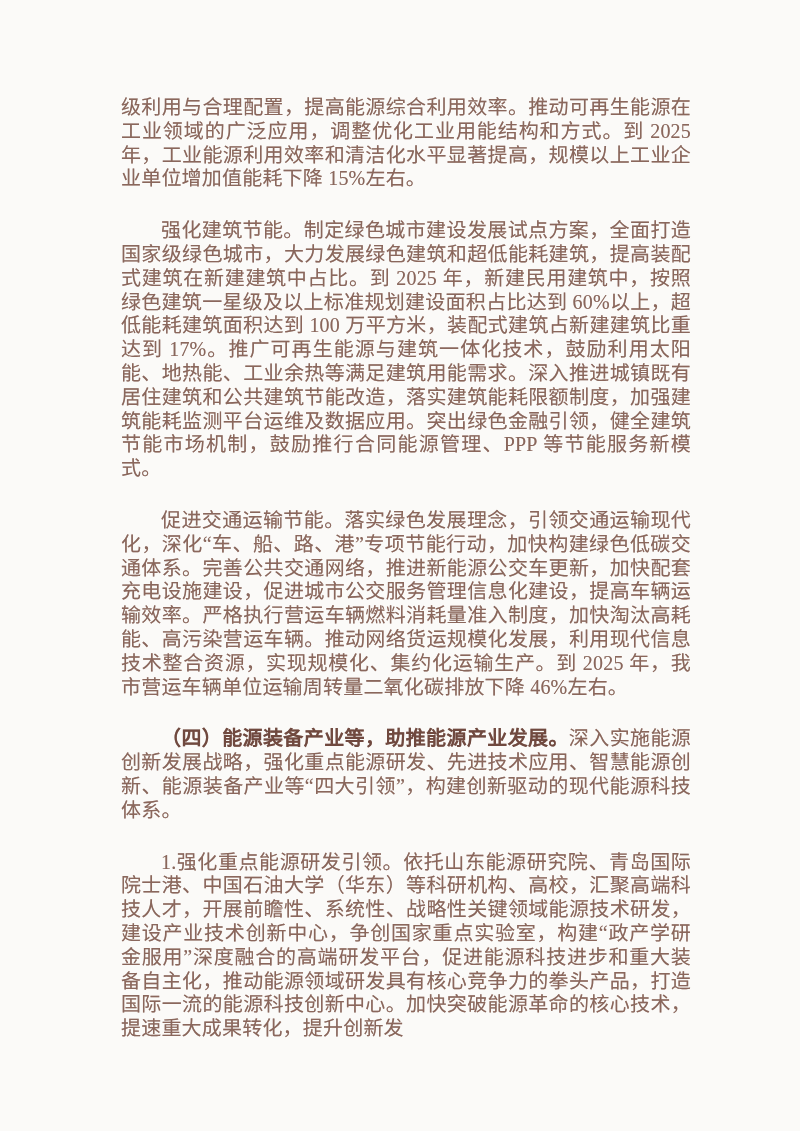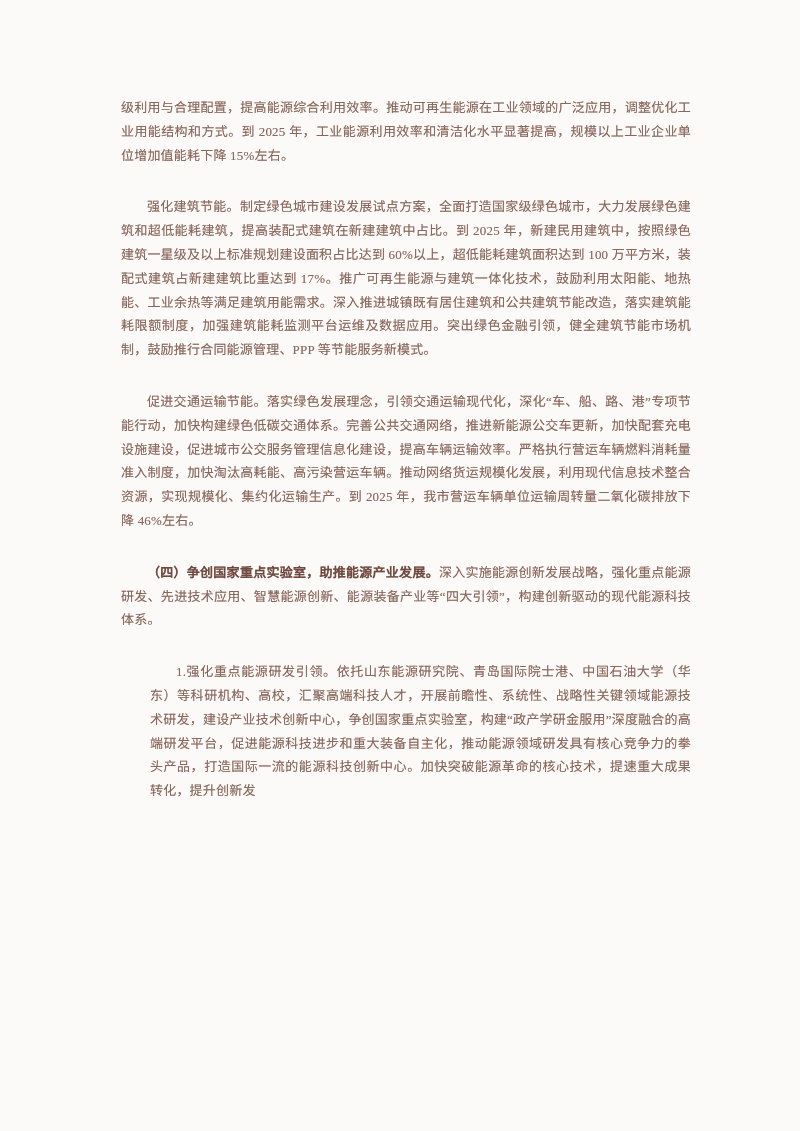--- a/index.html
+++ b/index.html
@@ -18,50 +18,49 @@
     width: 800px;
     height: 1131px;
     background: #fbfaf8;
     box-sizing: border-box;
   }
   .doc-body {
     position: absolute;
     left: 121px;
     top: 96px;
     width: 570px;
-    font-size: 13px;
+    font-size: 20px;
     line-height: 23.8px;
     text-align: justify;
     text-justify: inter-ideograph;
     color: #8a675c;
     
     text-shadow: 0 0 0.6px rgba(138, 103, 92, 0.45);
     letter-spacing: 0.2px;
   }
   .doc-body p {
     margin: 0 0 28px 0;
     text-indent: 2em;
   }
   .doc-body p.no-indent {
     text-indent: 0;
   }
   .doc-body p:last-child {
     margin-bottom: 0;
-    margin-left: 29px;
   }
   .para-lead {
     font-weight: 700;
     color: #70493f;
     text-shadow: 0 0 0.6px rgba(112, 73, 63, 0.5);
   }
 </style>
 </head>
 <body>
 
 <div class="page" style="background: rgb(251, 250, 248);">
   <div class="doc-body" style="color: rgb(138, 103, 92);">
       <p class="no-indent">级利用与合理配置，提高能源综合利用效率。推动可再生能源在工业领域的广泛应用，调整优化工业用能结构和方式。到 2025 年，工业能源利用效率和清洁化水平显著提高，规模以上工业企业单位增加值能耗下降 15%左右。</p>
       <p class="">强化建筑节能。制定绿色城市建设发展试点方案，全面打造国家级绿色城市，大力发展绿色建筑和超低能耗建筑，提高装配式建筑在新建建筑中占比。到 2025 年，新建民用建筑中，按照绿色建筑一星级及以上标准规划建设面积占比达到 60%以上，超低能耗建筑面积达到 100 万平方米，装配式建筑占新建建筑比重达到 17%。推广可再生能源与建筑一体化技术，鼓励利用太阳能、地热能、工业余热等满足建筑用能需求。深入推进城镇既有居住建筑和公共建筑节能改造，落实建筑能耗限额制度，加强建筑能耗监测平台运维及数据应用。突出绿色金融引领，健全建筑节能市场机制，鼓励推行合同能源管理、PPP 等节能服务新模式。</p>
       <p class="">促进交通运输节能。落实绿色发展理念，引领交通运输现代化，深化“车、船、路、港”专项节能行动，加快构建绿色低碳交通体系。完善公共交通网络，推进新能源公交车更新，加快配套充电设施建设，促进城市公交服务管理信息化建设，提高车辆运输效率。严格执行营运车辆燃料消耗量准入制度，加快淘汰高耗能、高污染营运车辆。推动网络货运规模化发展，利用现代信息技术整合资源，实现规模化、集约化运输生产。到 2025 年，我市营运车辆单位运输周转量二氧化碳排放下降 46%左右。</p>
-      <p class=""><span class="para-lead" style="color: rgb(112, 73, 63);">（四）争创国家重点实验室，助推能源产业发展。</span>深入实施能源创新发展战略，强化重点能源研发、先进技术应用、智慧能源创新、能源装备产业等“四大引领”，构建创新驱动的现代能源科技体系。</p>
+      <p class=""><span class="para-lead" style="color: rgb(112, 73, 63);">（四）能源装备产业等，助推能源产业发展。</span>深入实施能源创新发展战略，强化重点能源研发、先进技术应用、智慧能源创新、能源装备产业等“四大引领”，构建创新驱动的现代能源科技体系。</p>
       <p class="">1.强化重点能源研发引领。依托山东能源研究院、青岛国际院士港、中国石油大学（华东）等科研机构、高校，汇聚高端科技人才，开展前瞻性、系统性、战略性关键领域能源技术研发，建设产业技术创新中心，争创国家重点实验室，构建“政产学研金服用”深度融合的高端研发平台，促进能源科技进步和重大装备自主化，推动能源领域研发具有核心竞争力的拳头产品，打造国际一流的能源科技创新中心。加快突破能源革命的核心技术，提速重大成果转化，提升创新发</p>
     </div>
 </div>
 
 </body></html>

